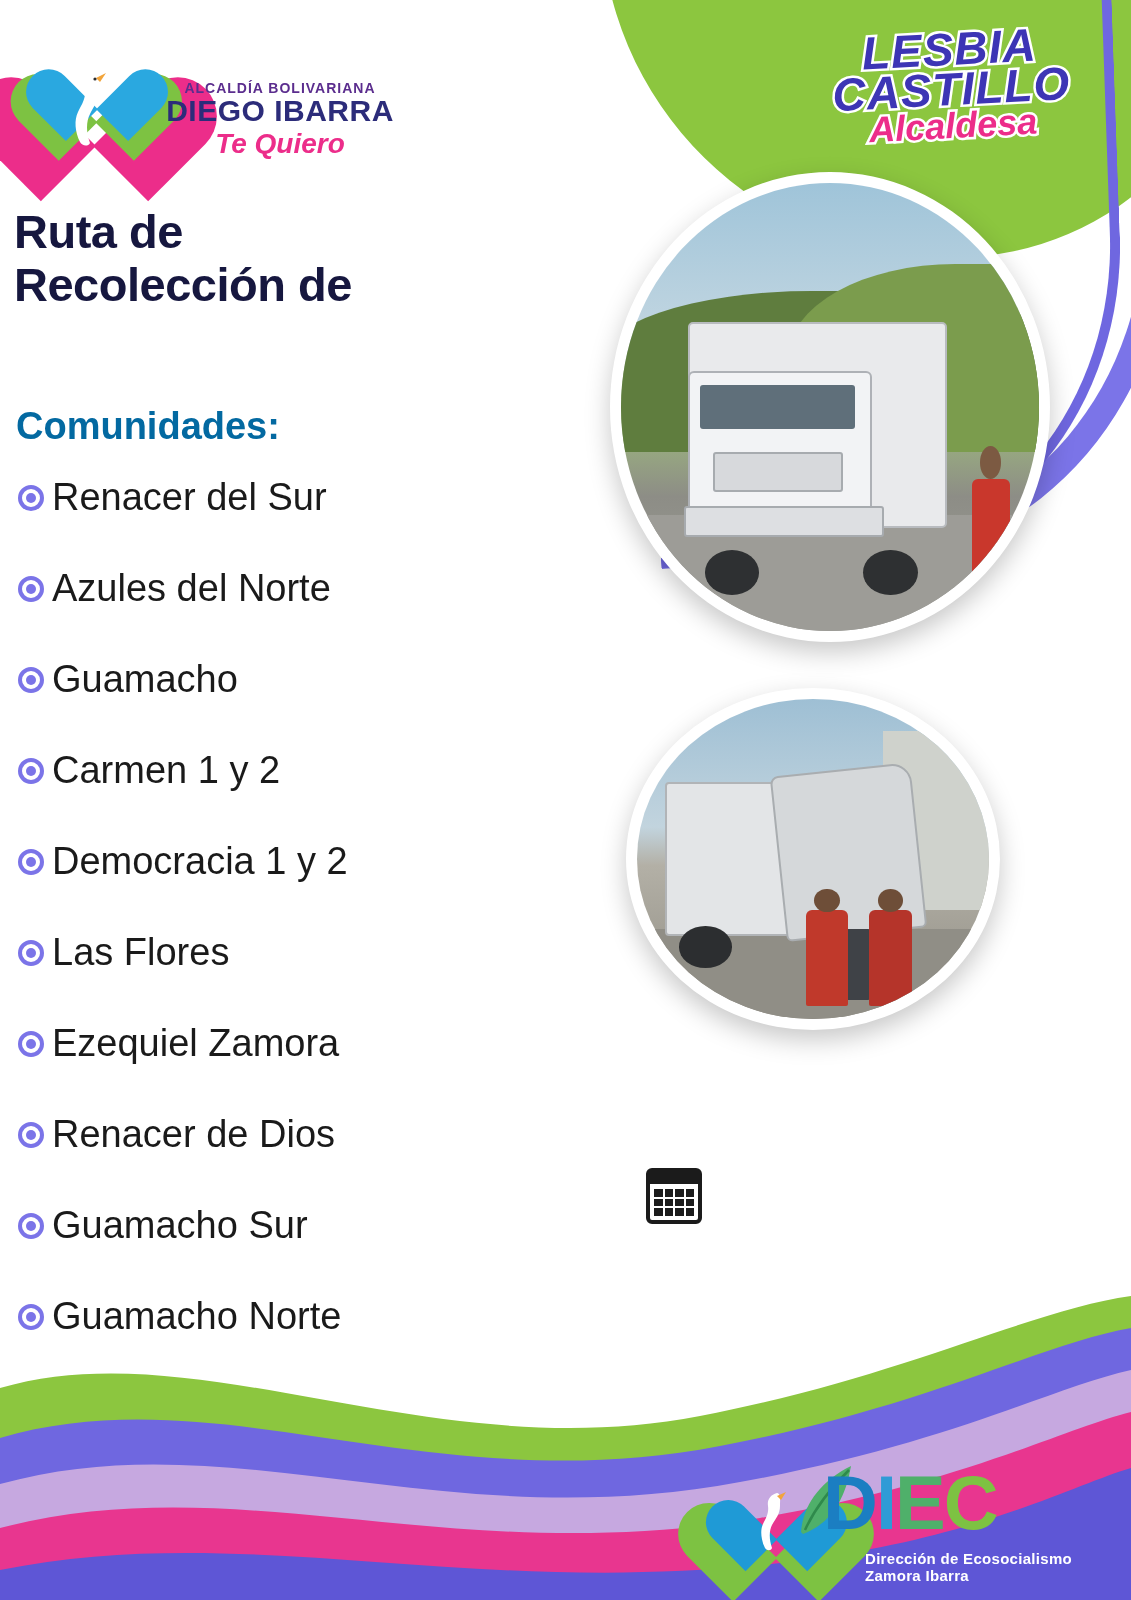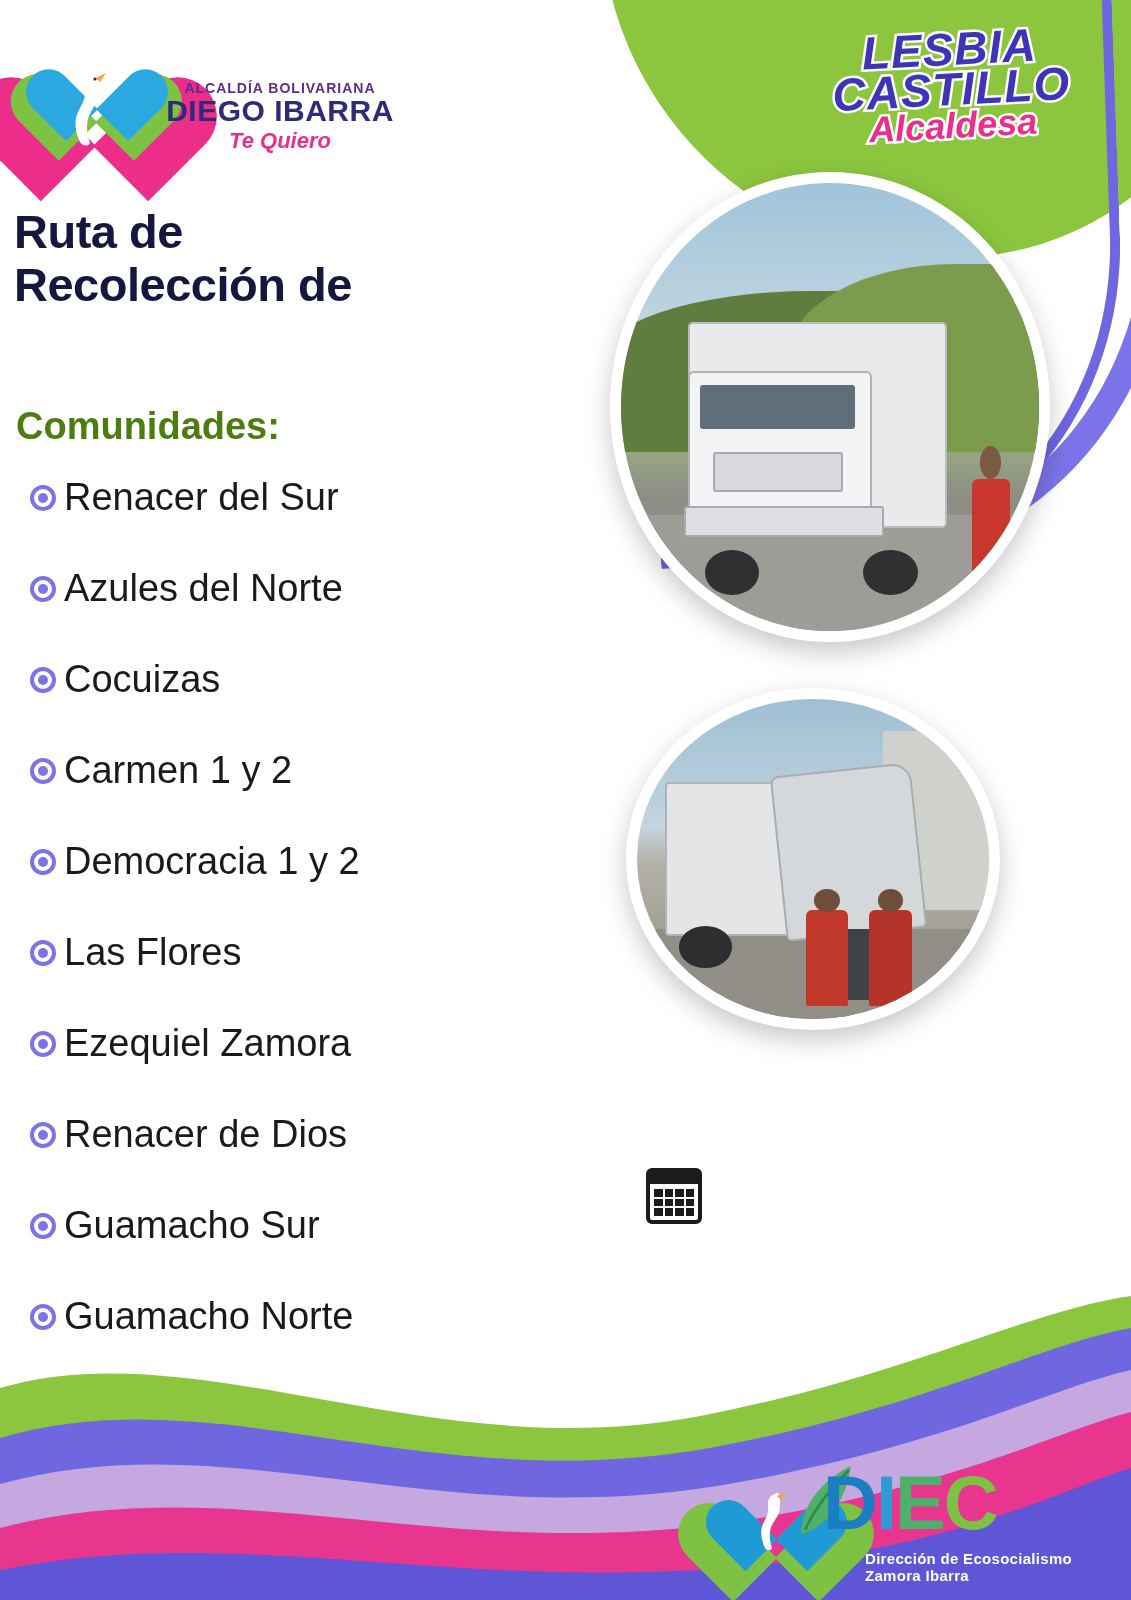--- a/index.html
+++ b/index.html
@@ -102,21 +102,21 @@
     font-weight: bold;
   }
   .logo-text .l2 {
     font-size: 30px;
     line-height: 30px;
     font-weight: bold;
     color: #2c2c7a;
     letter-spacing: 0.5px;
   }
   .logo-text .l3 {
-    font-size: 22px;
+    font-size: 28px;
     font-style: italic;
     color: #ec2d8a;
     font-weight: bold;
     margin-top: 2px;
   }
 
   
   .mayor-badge {
     position: absolute;
     top: 26px;
@@ -163,25 +163,25 @@
   }
   .title-line.accent { color: #7b74e8; }
 
   
   .comm-header {
     position: absolute;
     left: 16px;
     top: 405px;
     font-size: 38px;
     font-weight: bold;
-    color: #4d7c0f;
+    color: #0369a1;
   }
   .comm-list {
     position: absolute;
-    left: 30px;
+    left: 18px;
     top: 452px;
     width: 600px;
     list-style: none;
     margin: 0;
     padding: 0;
   }
   .comm-list li {
     display: flex;
     align-items: center;
     height: 91px;
@@ -379,21 +379,21 @@
   <li>
     <span class="bullet"></span>
     <span>Renacer del Sur</span>
   </li>
   <li>
     <span class="bullet"></span>
     <span>Azules del Norte</span>
   </li>
   <li>
     <span class="bullet"></span>
-    <span>Cocuizas</span>
+    <span>Guamacho</span>
   </li>
   <li>
     <span class="bullet"></span>
     <span>Carmen 1 y 2</span>
   </li>
   <li>
     <span class="bullet"></span>
     <span>Democracia 1 y 2</span>
   </li>
   <li>

